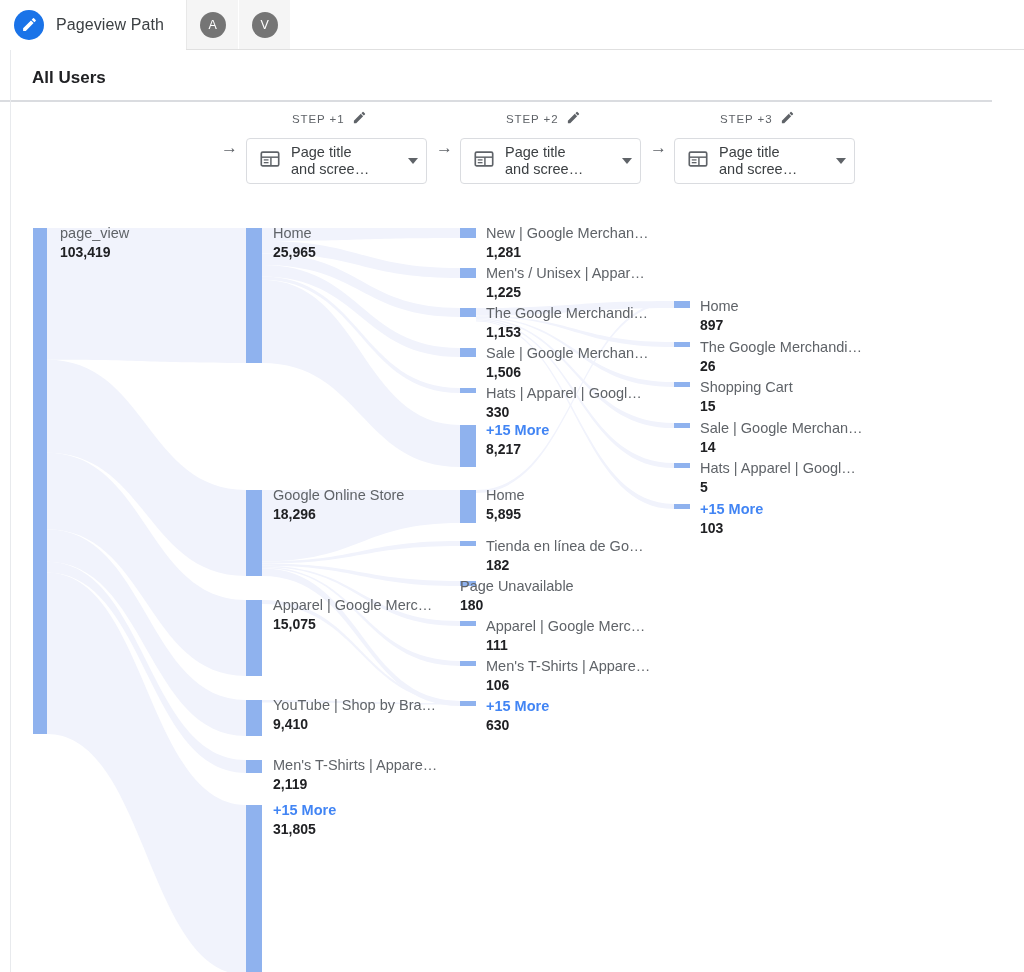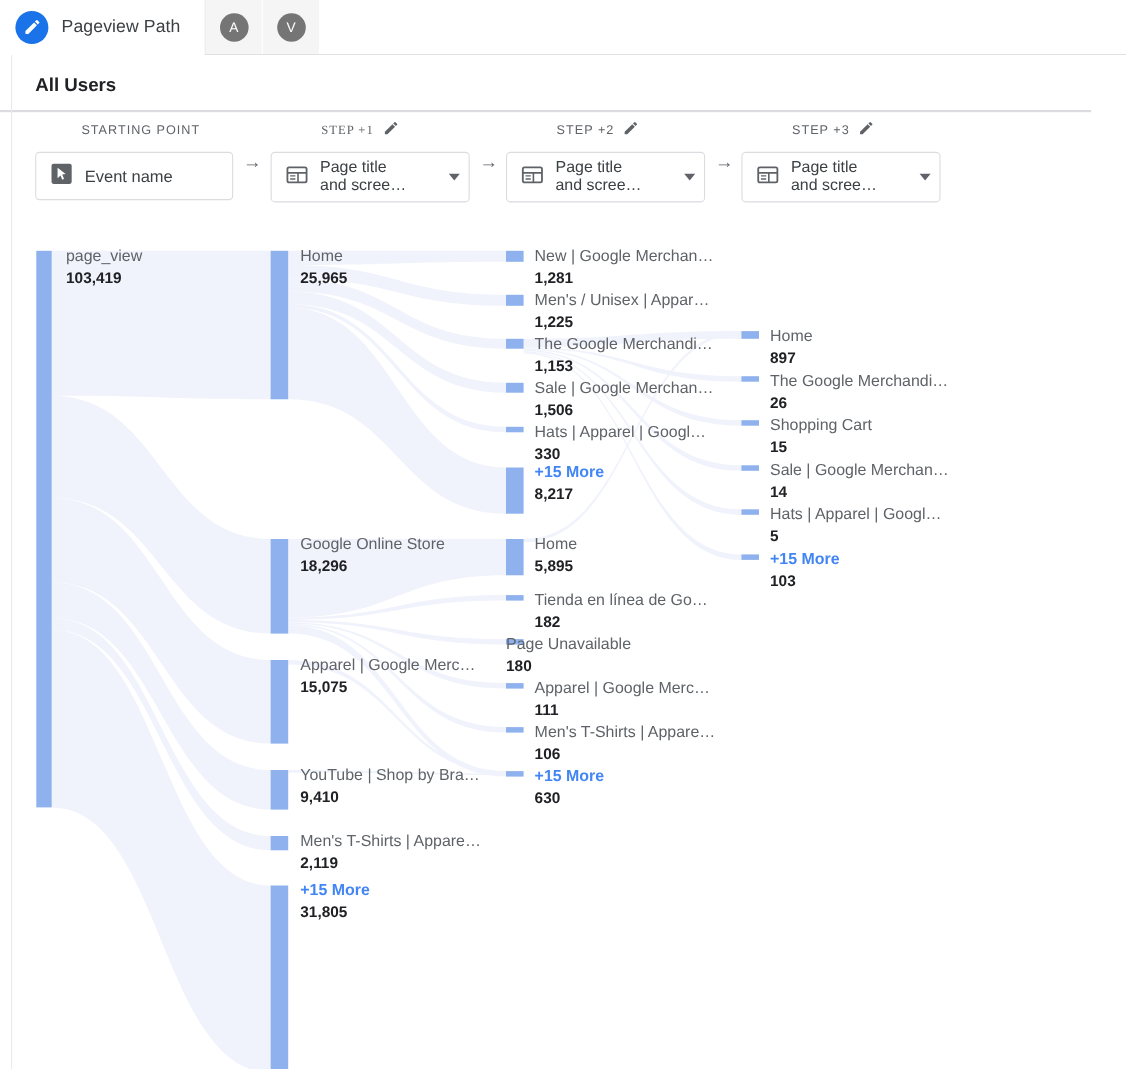--- a/index.html
+++ b/index.html
@@ -195,39 +195,25 @@
 </div>
 
 <div class="left-rule"></div>
 
 <div class="segment-wrap">
   <div class="segment-title">All Users</div>
 </div>
 
 <div class="steps-row">
 
-  <div class="step-block" style="left:32px;width:180px;">
-    <div class="step-head">
-      <span class="step-label" style="padding-left:40px;">STARTING POINT</span>
-    </div>
-    <div class="dim-select" style="height:44px;">
-      <span class="dim-icon">
-        <svg width="22" height="22" viewBox="0 0 24 24" aria-hidden="true">
-          <rect x="2" y="2" width="20" height="20" rx="2" fill="#5f6368"></rect>
-          <path fill="#ffffff" d="M8 6l8 6.2-3.4.55L14.4 17l-1.7.8-1.8-4.2L8 16.4z"></path>
-        </svg>
-      </span>
-      <span class="dim-text" style="font-size:15px;">Event name</span>
-    </div>
-  </div>
 
   <div class="arrow-between" style="left:221px;">→</div>
 
   <div class="step-block" style="left:246px;width:181px;">
-    <div class="step-head" style="padding-left:46px;font-family:Liberation Serif, serif;">
+    <div class="step-head" style="padding-left:46px;">
       <span class="step-label">STEP +1</span>
       <span class="pencil-small">
         <svg width="15" height="15" viewBox="0 0 24 24" aria-hidden="true">
           <path fill="#5f6368" d="M3 17.25V21h3.75L17.81 9.94l-3.75-3.75L3 17.25zM20.71 7.04a1 1 0 0 0 0-1.41l-2.34-2.34a1 1 0 0 0-1.41 0l-1.83 1.83 3.75 3.75 1.83-1.83z"></path>
         </svg>
       </span>
     </div>
     <div class="dim-select">
       <span class="dim-icon">
         <svg width="22" height="22" viewBox="0 0 24 24" aria-hidden="true">

